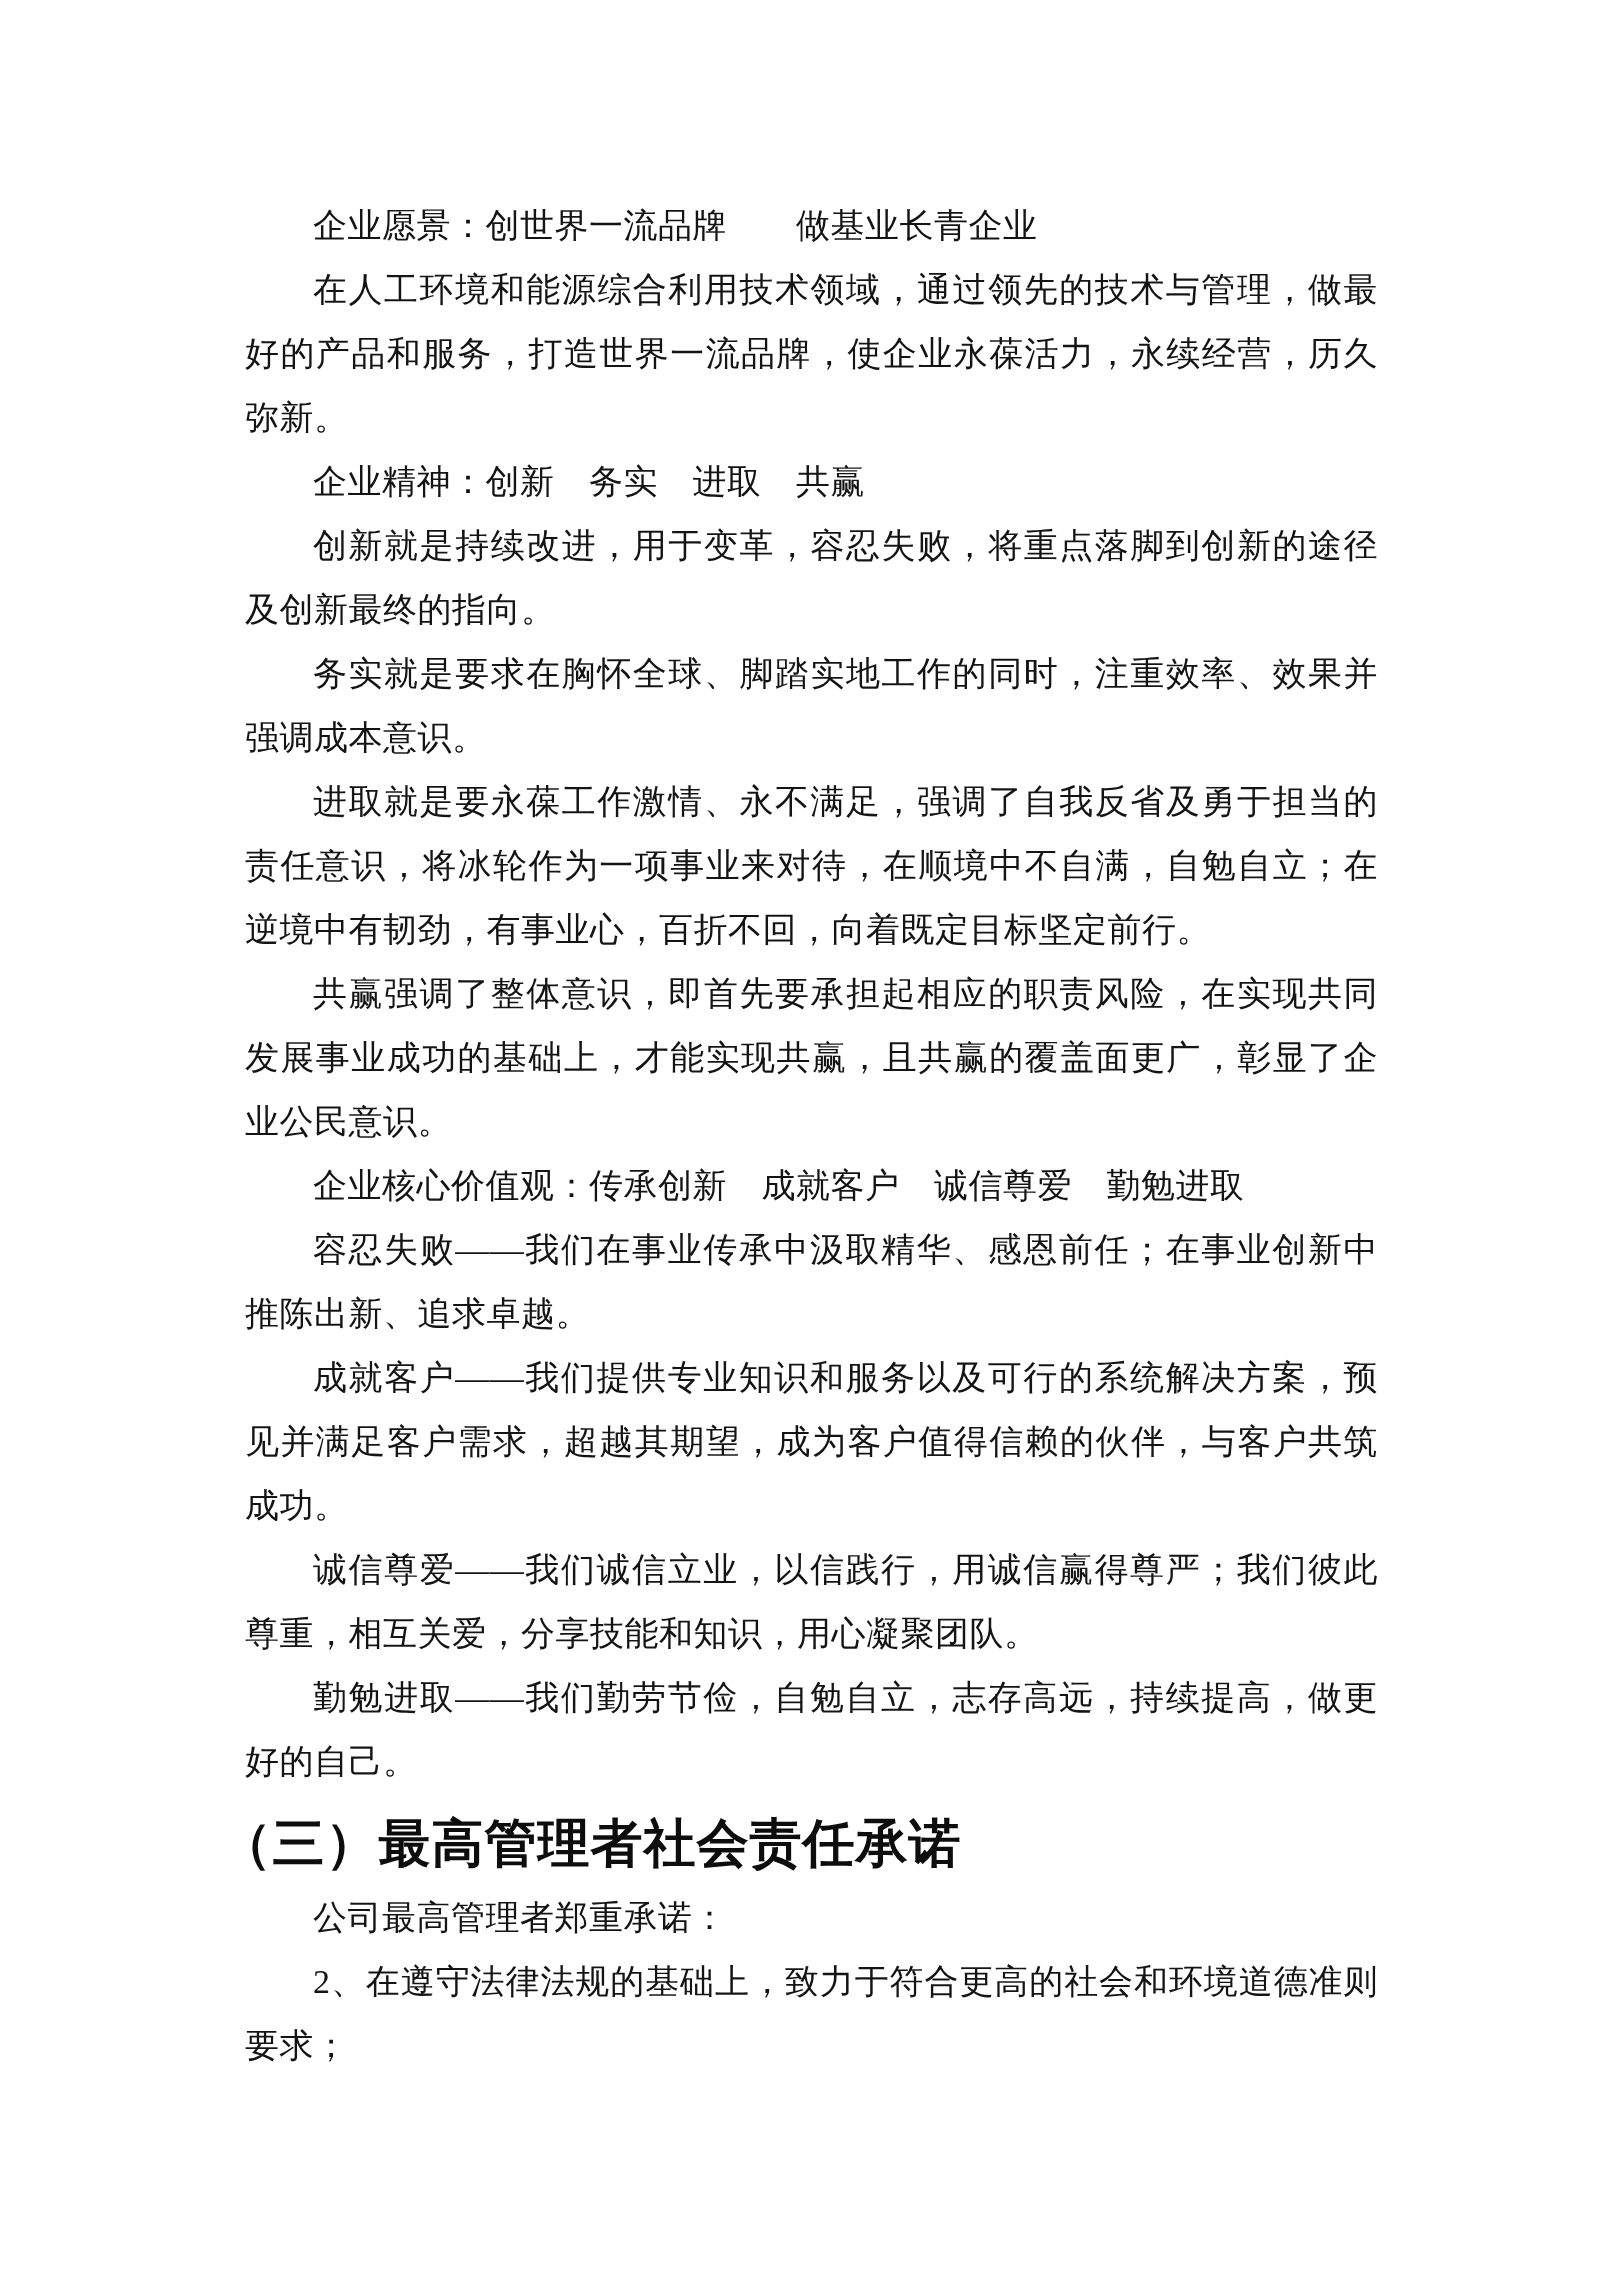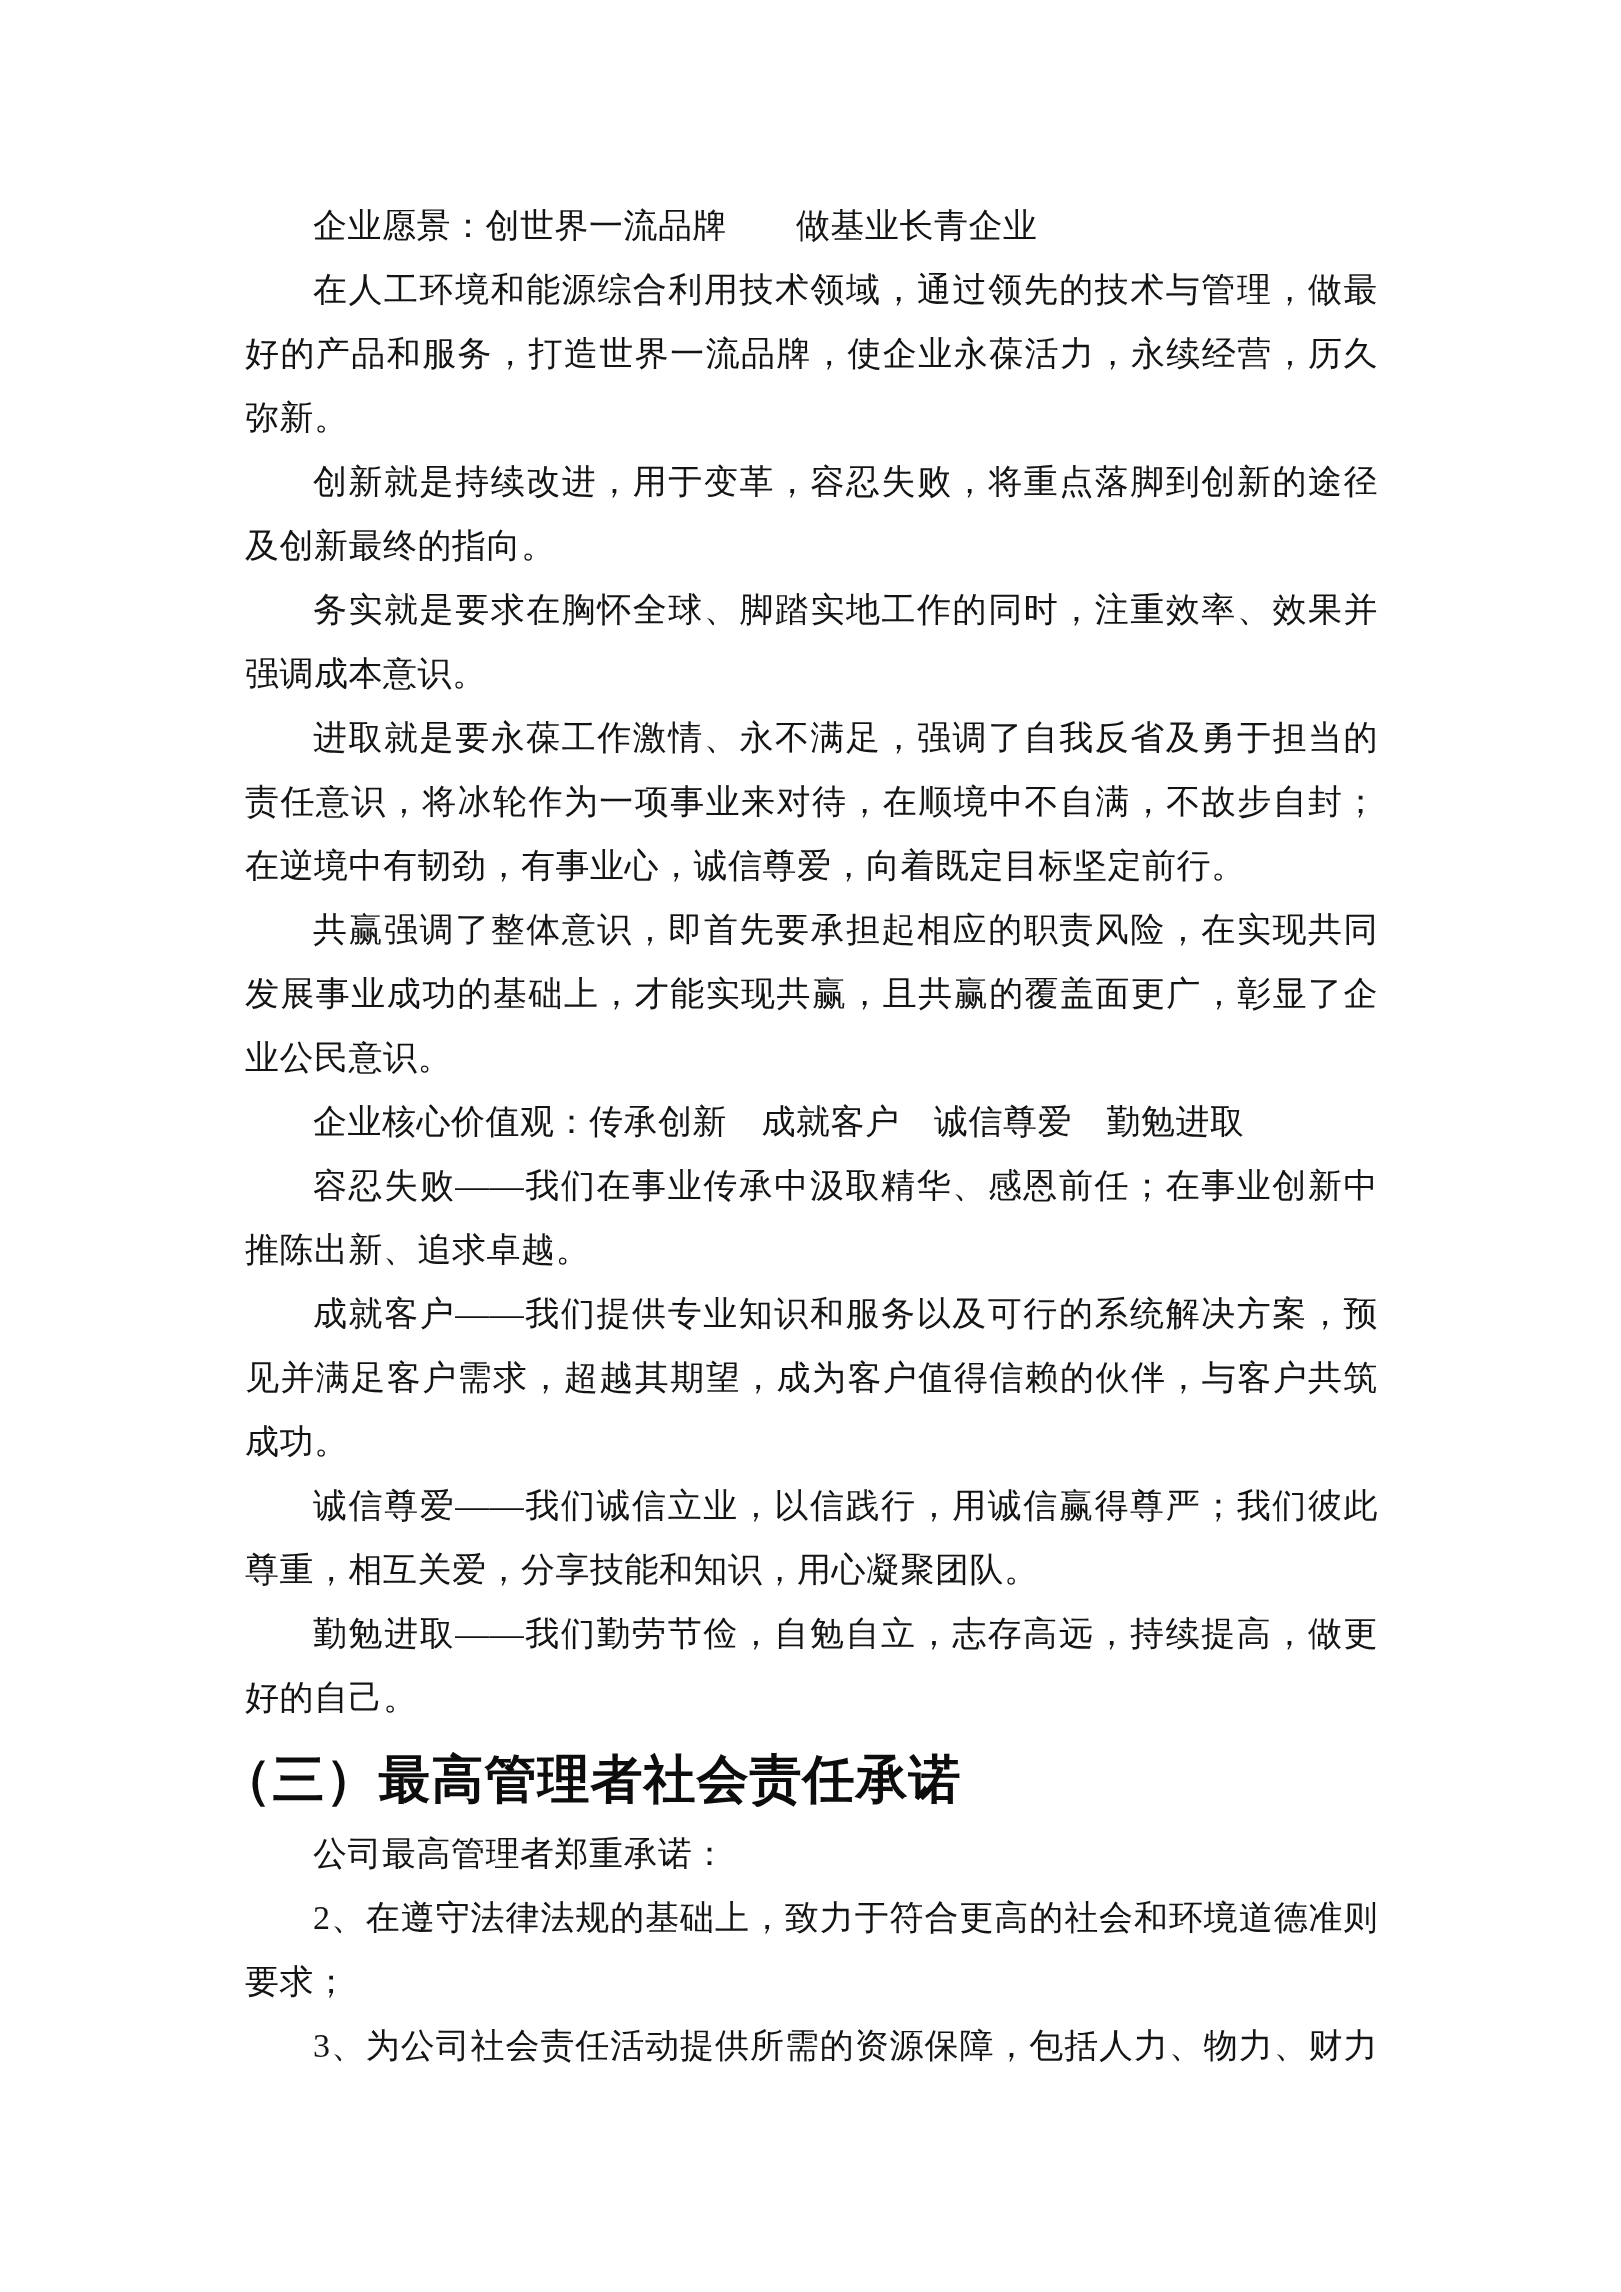--- a/index.html
+++ b/index.html
@@ -51,23 +51,24 @@
     color: #141414;
   }
 </style>
 </head>
 <body>
 
 <div class="page">
   <div class="body-text">
     <p>企业愿景：创世界一流品牌　　做基业长青企业</p>
     <p>在人工环境和能源综合利用技术领域，通过领先的技术与管理，做最好的产品和服务，打造世界一流品牌，使企业永葆活力，永续经营，历久弥新。</p>
+    <p>企业精神：创新　务实　进取　共赢</p>
     <p>创新就是持续改进，用于变革，容忍失败，将重点落脚到创新的途径及创新最终的指向。</p>
     <p>务实就是要求在胸怀全球、脚踏实地工作的同时，注重效率、效果并强调成本意识。</p>
-    <p>进取就是要永葆工作激情、永不满足，强调了自我反省及勇于担当的责任意识，将冰轮作为一项事业来对待，在顺境中不自满，不故步自封；在逆境中有韧劲，有事业心，诚信尊爱，向着既定目标坚定前行。</p>
+    <p>进取就是要永葆工作激情、永不满足，强调了自我反省及勇于担当的责任意识，将冰轮作为一项事业来对待，在顺境中不自满，自勉自立；在逆境中有韧劲，有事业心，百折不回，向着既定目标坚定前行。</p>
     <p>共赢强调了整体意识，即首先要承担起相应的职责风险，在实现共同发展事业成功的基础上，才能实现共赢，且共赢的覆盖面更广，彰显了企业公民意识。</p>
     <p>企业核心价值观：传承创新　成就客户　诚信尊爱　勤勉进取</p>
     <p>容忍失败——我们在事业传承中汲取精华、感恩前任；在事业创新中推陈出新、追求卓越。</p>
     <p>成就客户——我们提供专业知识和服务以及可行的系统解决方案，预见并满足客户需求，超越其期望，成为客户值得信赖的伙伴，与客户共筑成功。</p>
     <p>诚信尊爱——我们诚信立业，以信践行，用诚信赢得尊严；我们彼此尊重，相互关爱，分享技能和知识，用心凝聚团队。</p>
     <p>勤勉进取——我们勤劳节俭，自勉自立，志存高远，持续提高，做更好的自己。</p>
 
     <h2 class="section-heading">（三）最高管理者社会责任承诺</h2>
 
     <p>公司最高管理者郑重承诺：</p>

